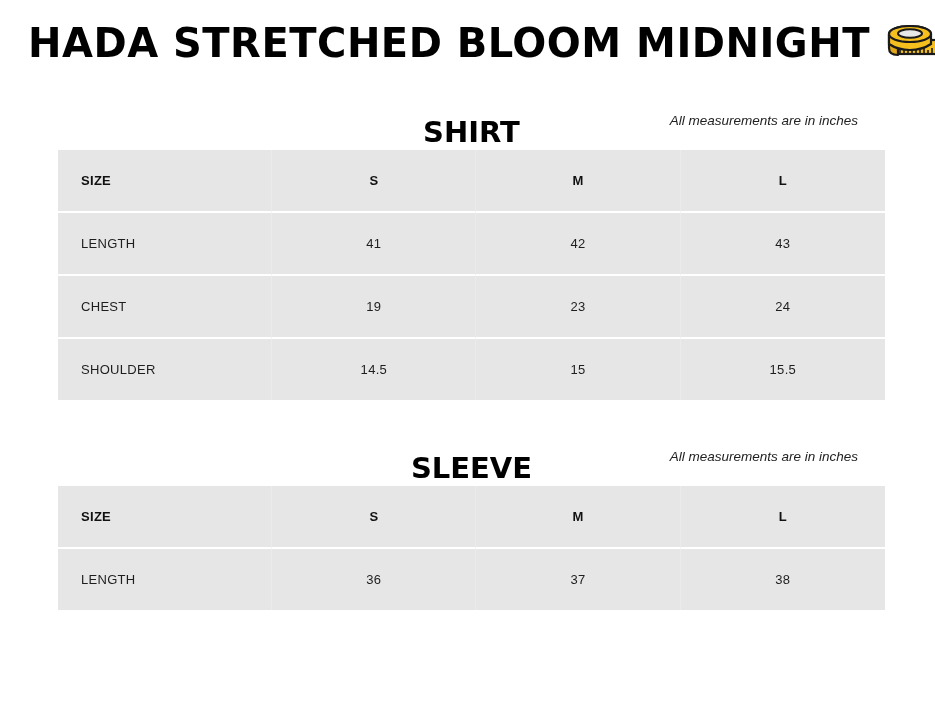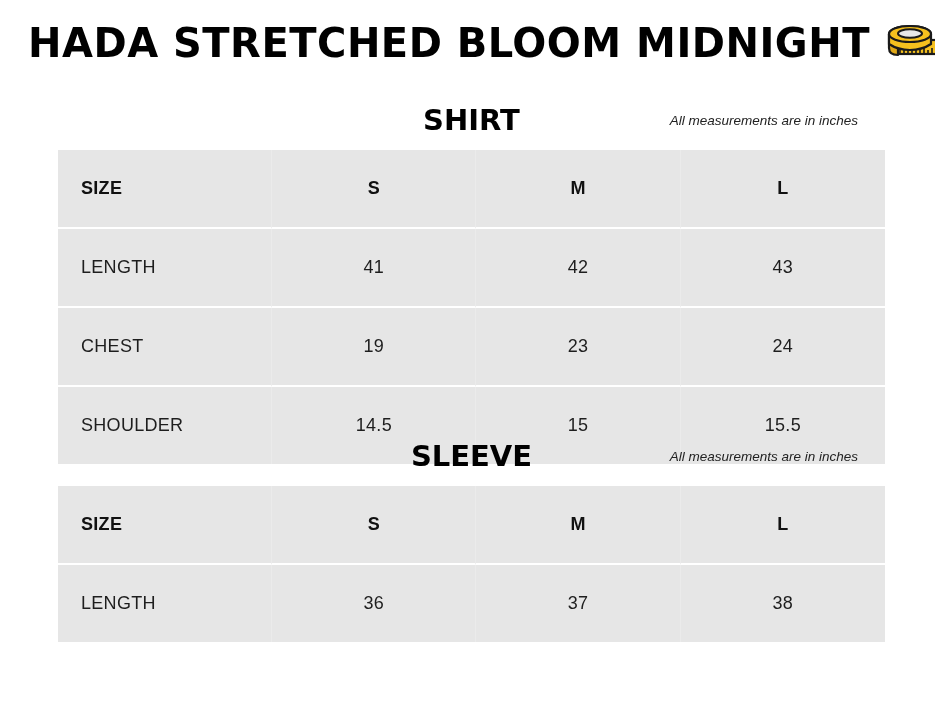--- a/index.html
+++ b/index.html
@@ -47,21 +47,21 @@
     }
     .section-head {
       position: relative;
       height: 40px;
     }
     .section-title {
       position: absolute;
       left: 0;
       width: 827px;
       text-align: center;
-      top: 0;
+      top: 12px;
       font-family: "DejaVu Sans", "Liberation Sans", sans-serif;
       font-weight: bold;
       font-size: 29px;
       color: #000000;
       line-height: 40px;
     }
     .section-note {
       position: absolute;
       right: 27px;
       top: 13px;
@@ -75,22 +75,22 @@
       border-collapse: separate;
       border-spacing: 0;
       width: 827px;
       table-layout: fixed;
     }
     table.size-table col.c-label { width: 214px; }
     table.size-table col.c-size { width: 204px; }
     table.size-table td, table.size-table th {
       background: #e6e6e6;
       height: 47px;
-      padding: 15px;
-      font-size: 18px;
+      padding: 7px;
+      font-size: 13px;
       color: #1e1e1e;
       border-bottom: 2.5px solid #ffffff;
       border-right: 1px solid #ebebeb;
       font-family: "Liberation Sans", sans-serif;
       font-weight: normal;
       letter-spacing: 0.3px;
       margin-left: 44px;
     }
     table.size-table td:last-child, table.size-table th:last-child {
       border-right: none;

